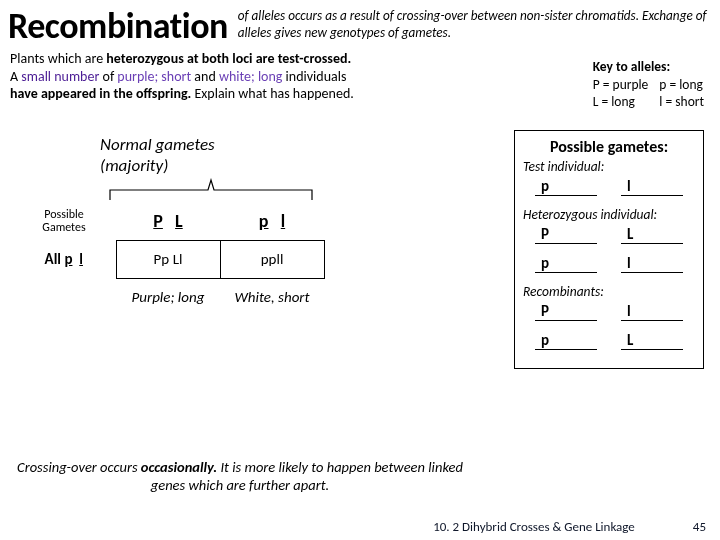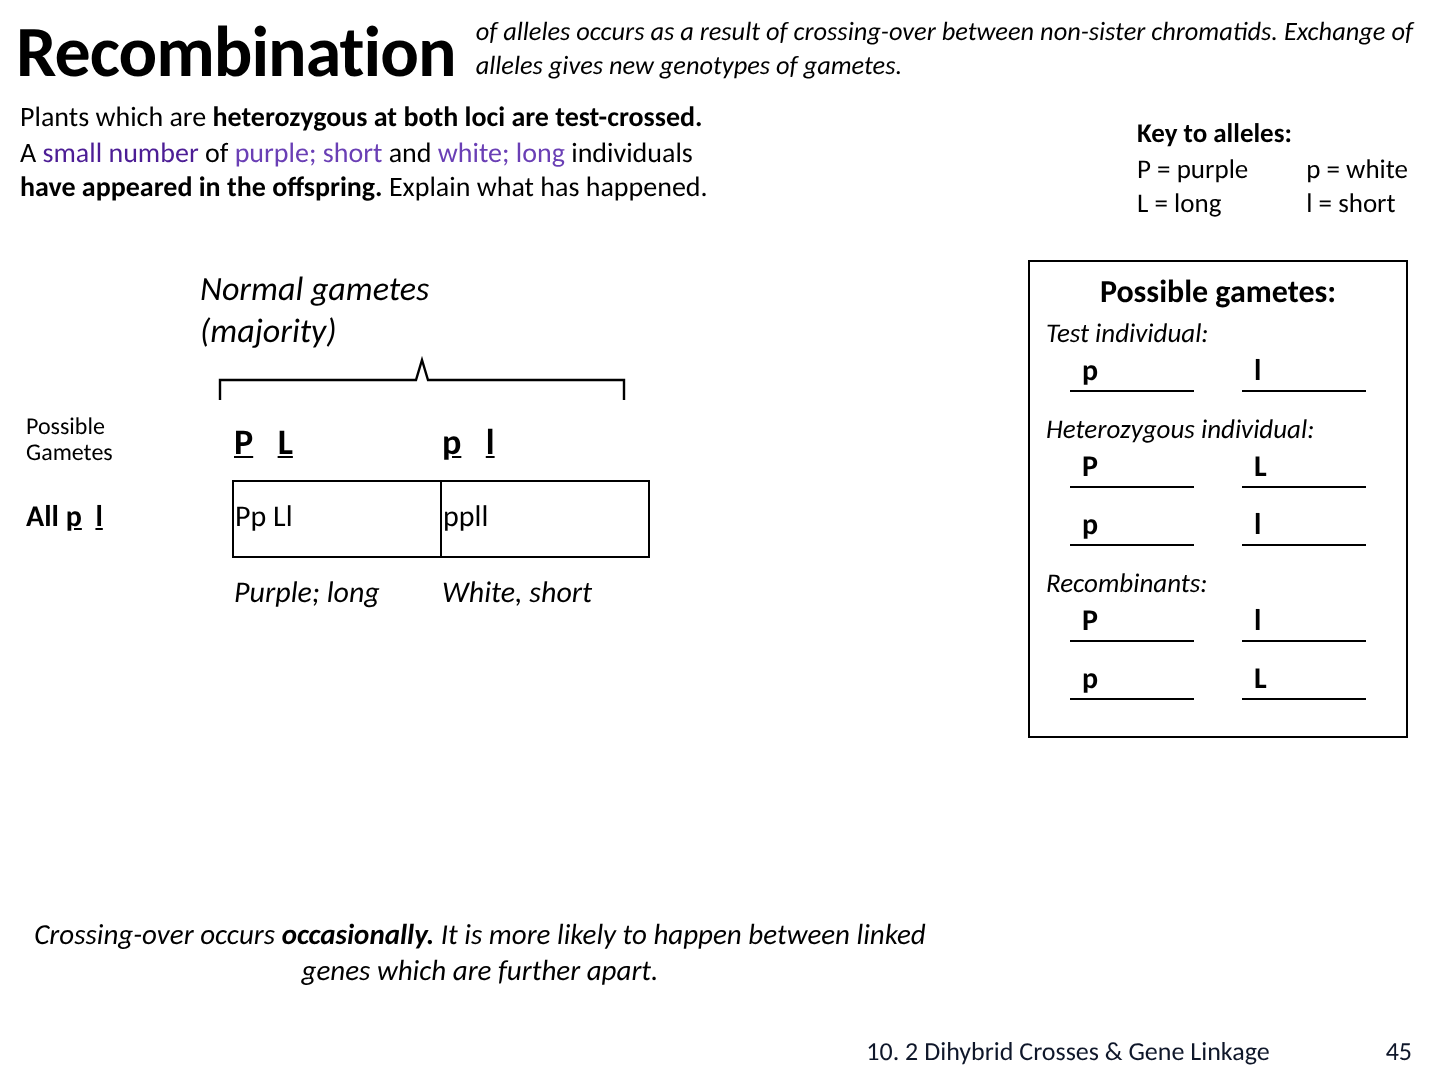--- a/index.html
+++ b/index.html
@@ -12,25 +12,25 @@
     color: #000;
     position: relative;
     overflow: hidden;
   }
   .title-row { display: flex; align-items: flex-start; padding: 4px 8px 0 8px; gap: 10px; }
   .main-title { font-size: 36px; font-weight: 700; letter-spacing: -0.5px; }
   .title-desc { font-size: 13.2px; font-style: italic; line-height: 1.25; padding-top: 4px; flex: 1; }
   .intro { font-size: 14px; padding: 2px 10px 0 10px; line-height: 1.25; width: 420px; }
   .key { position: absolute; top: 58px; right: 16px; font-size: 13.5px; line-height: 1.3; }
   .key-title { font-weight: 700; }
-  .key-grid { display: grid; grid-template-columns: auto auto; column-gap: 29px; }
+  .key-grid { display: grid; grid-template-columns: auto auto; column-gap: 11px; }
   .norm-head { text-align: left; font-style: italic; font-size: 17px; position: absolute; top: 134px; left: 100px; width: 220px; }
   .bracket-svg { position: absolute; top: 178px; left: 108px; }
   .punnett { position: absolute; top: 202px; left: 12px; border-collapse: collapse; }
-  .punnett td, .punnett th { width: 104px; height: 38px; font-size: 15px; }
+  .punnett td, .punnett th { width: 104px; height: 38px; text-align: center; font-size: 15px; }
   .punnett .hd { font-weight: 700; font-size: 18px; }
   .punnett .hd .allele { text-decoration: underline; }
   .punnett .side-lab { font-size: 12px; width: 80px; font-weight: 400; line-height: 1.1; }
   .punnett .side-all { font-weight: 700; font-size: 15px; }
   .punnett .side-all span { text-decoration: underline; }
   .punnett .cell { border: 1px solid #000; font-size: 15px; }
   .phen { font-size: 14px; font-style: italic; }
   .gametes-box { position: absolute; top: 130px; right: 16px; width: 190px; border: 1px solid #000; padding: 6px 8px 8px 8px; font-size: 13.5px; }
   .gb-title { font-weight: 700; font-size: 16px; text-align: center; margin-bottom: 2px; }
   .gb-sub { font-style: italic; }
@@ -53,21 +53,21 @@
 <div class="intro">
   <span>Plants which are </span><b>heterozygous at both loci are test-crossed.</b><br>
   <span>A </span><span class="red">small number</span><span> of </span><span class="purple">purple; short</span><span> and </span><span class="purple">white; long</span><span> individuals</span><br>
   <b>have appeared in the offspring.</b><span> Explain what has happened.</span>
 </div>
 
 <div class="key">
   <div class="key-title">Key to alleles:</div>
   <div class="key-grid">
     <div>P = purple</div>
-    <div>p = white</div>
+    <div>p = long</div>
     <div>L = long</div>
     <div>l  = short</div>
   </div>
 </div>
 
 <div class="norm-head">
   <span>Normal gametes</span><br><span>(majority)</span>
 </div>
 
 <svg class="bracket-svg" width="206" height="24">

